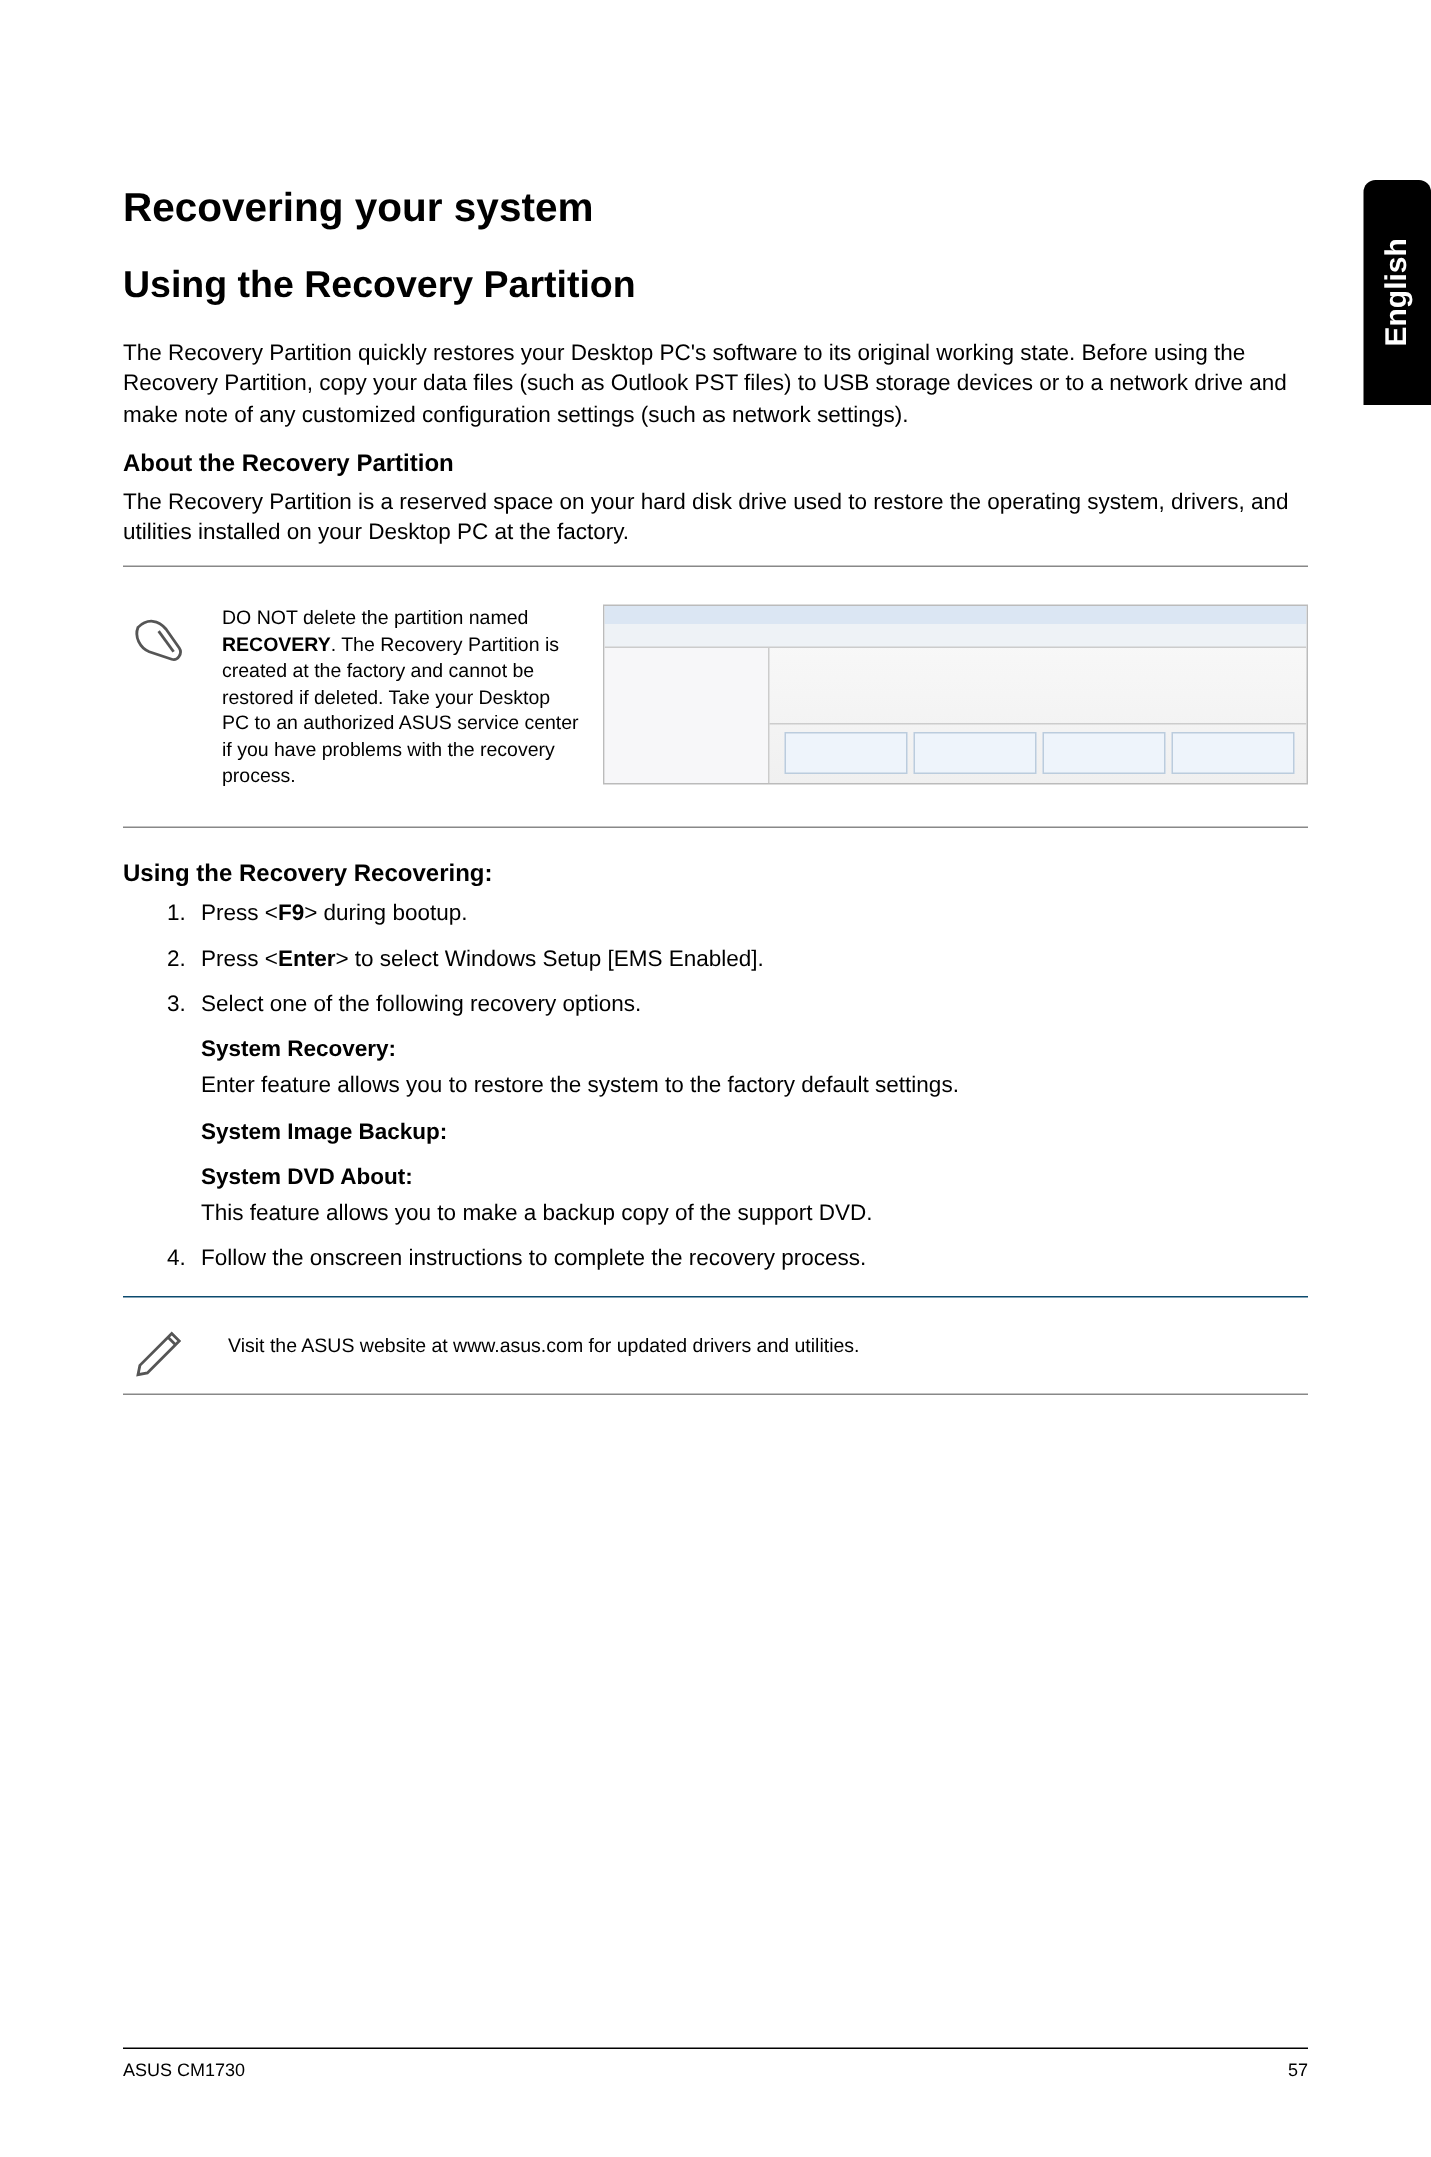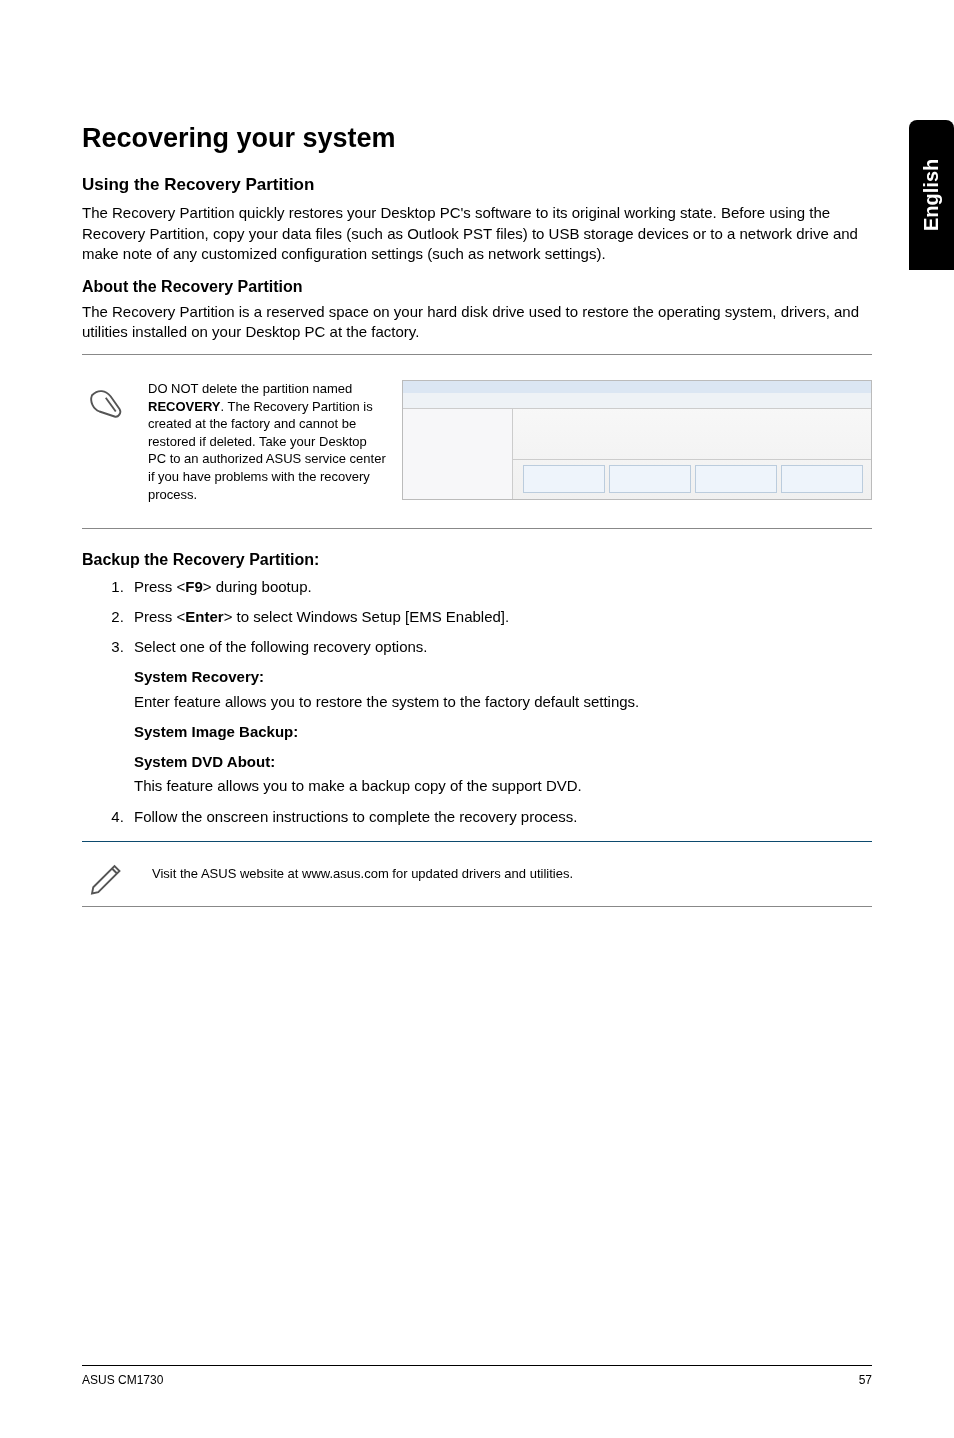--- a/index.html
+++ b/index.html
@@ -34,23 +34,23 @@
     font-weight: bold;
     font-size: 20px;
     border-radius: 0 0 8px 8px;
   }
   h1 {
     font-size: 27px;
     font-weight: bold;
     margin-bottom: 18px;
   }
   h2 {
-    font-size: 17px;
-    font-weight: bold;
-    margin-bottom: 6px;
+    font-size: 25px;
+    font-weight: bold;
+    margin-bottom: 18px;
   }
   h3 {
     font-size: 16px;
     font-weight: bold;
     margin-top: 12px;
     margin-bottom: 4px;
   }
   p.body-text {
     margin-bottom: 10px;
   }
@@ -181,21 +181,21 @@
         <div class="boxes">
             <div></div>
             <div></div>
             <div></div>
             <div></div>
           </div>
       </div>
     </div>
   </div>
 
-  <h3>Backup the Recovery Partition:</h3>
+  <h3>Using the Recovery Recovering:</h3>
 
   <ol class="main-list">
     <li>
       <span>Press &lt;</span><span class="bold-inline">F9</span><span>&gt; during bootup.</span>
     </li>
     <li>
       <span>Press &lt;</span><span class="bold-inline">Enter</span><span>&gt; to select Windows Setup [EMS Enabled].</span>
     </li>
     <li>
       <span>Select one of the following recovery options.</span>

